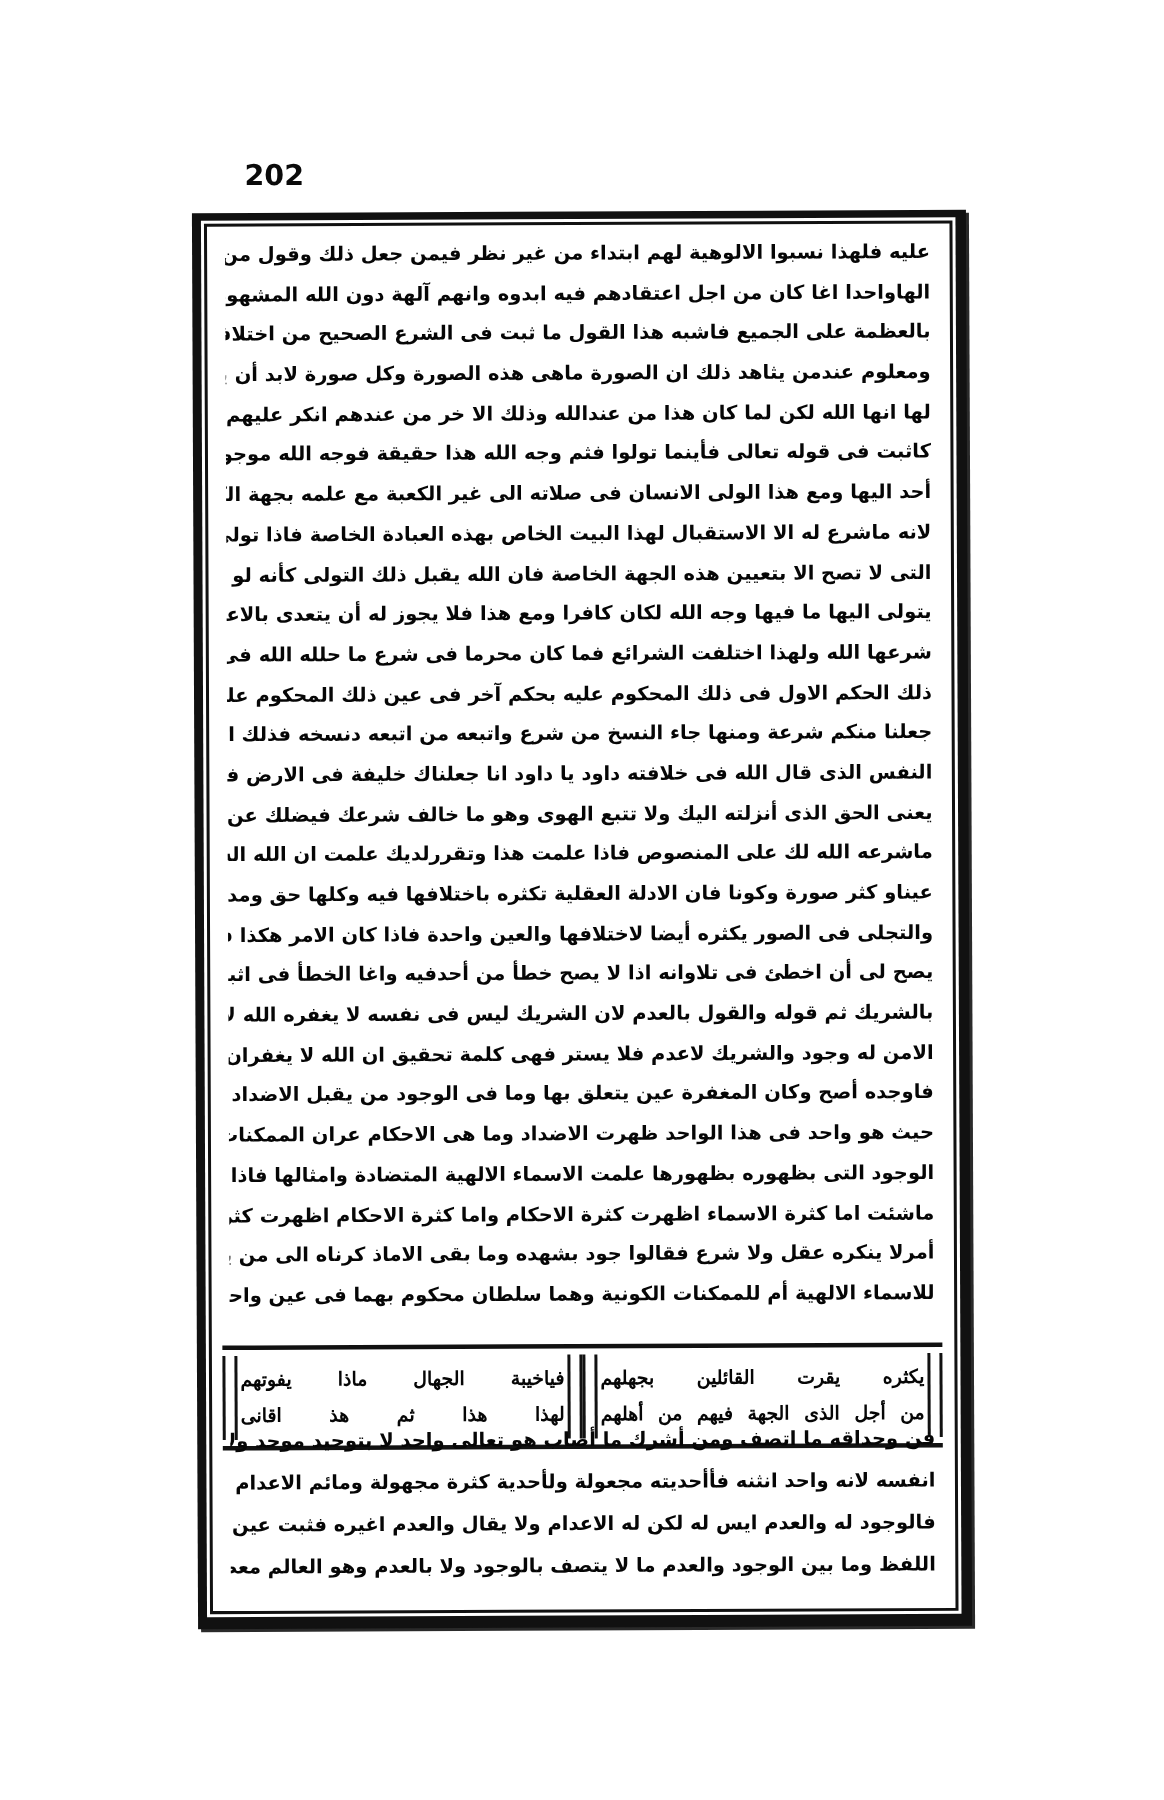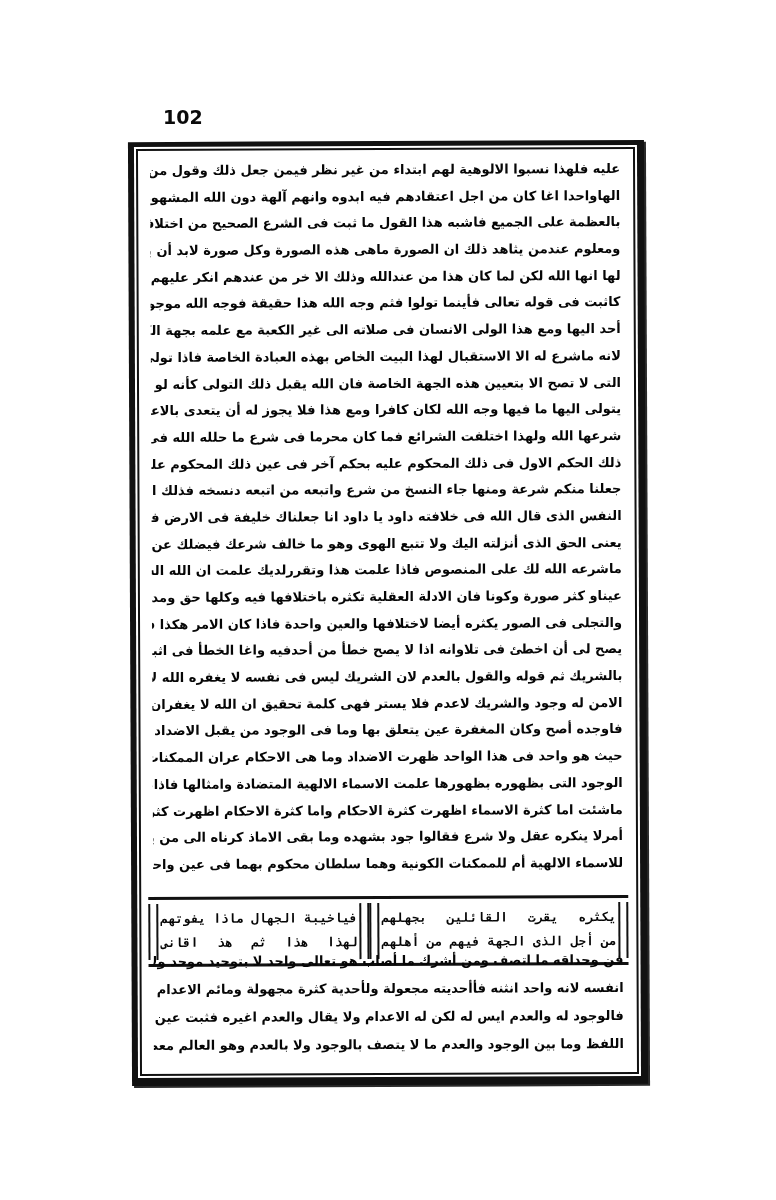--- a/index.html
+++ b/index.html
@@ -165,34 +165,34 @@
     font-size: 12.6px;
     line-height: 24px;
     height: 24px;
     font-weight: 700;
     color: #060606;
     direction: rtl;
     text-align: justify;
     text-align-last: justify;
     white-space: nowrap;
     overflow: hidden;
-    font-family: Liberation Mono, monospace;
+    font-family: Liberation Sans, sans-serif;
     letter-spacing: -0.2px;
   }
   .hemistich > span {
     display: block;
     width: 100%;
     text-align: justify;
     text-align-last: justify;
   }
 </style>
 </head>
 <body>
 
-<div class="page-number">102</div>
+<div class="page-number">202</div>
 
 <div class="frame-outer">
   <div class="frame-mid">
     <div class="frame-inner">
       <div class="frame-pad">
 
         <div class="block-top text-block" id="block-top">
             <div class="tline">
               <span>عليه فلهذا نسبوا الالوهية لهم ابتداء من غير نظر فيمن جعل ذلك   وقول من قال أجعل الا لهة</span>
             </div>

